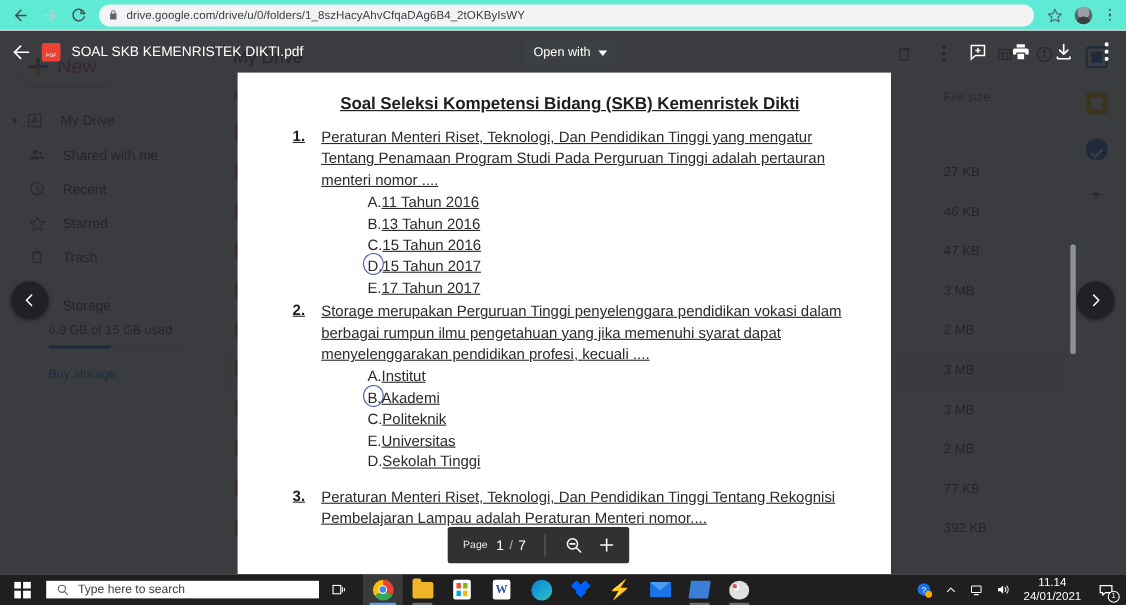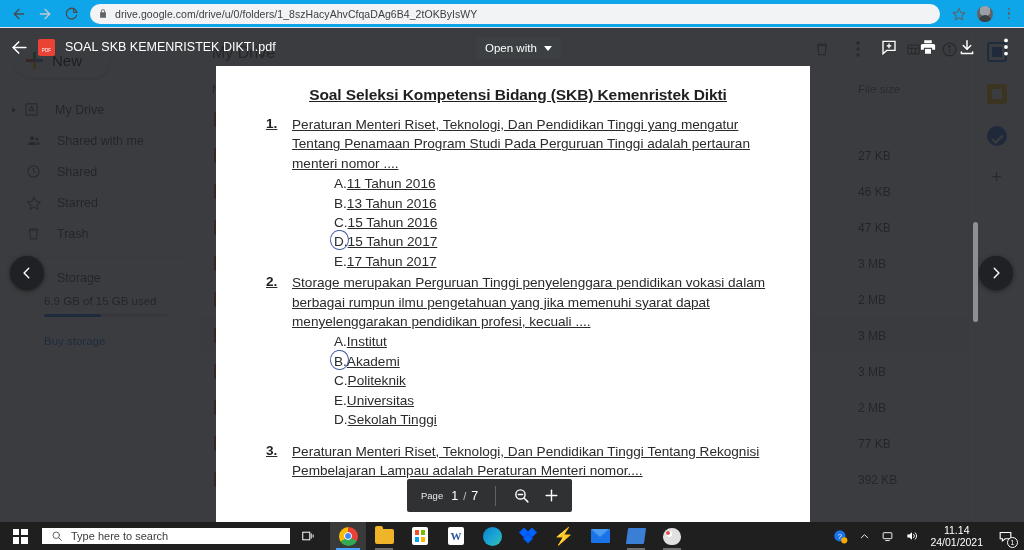--- a/index.html
+++ b/index.html
@@ -6,21 +6,21 @@
   html, body {
     width: 1024px; height: 550px; overflow: hidden;
     font-family: "Liberation Sans", sans-serif;
     background: #ffffff;
   }
   #root { position: relative; width: 1024px; height: 550px; }
 
   
   .chrome-bar {
     position: absolute; left: 0; top: 0; width: 1024px; height: 28px;
-    background: #0ea5e9; display: flex; align-items: center;
+    background: #5eead4; display: flex; align-items: center;
     border-bottom: 1px solid #e4e4e4;
   }
   .nav-btn {
     width: 26px; height: 26px; display: flex; align-items: center; justify-content: center;
     color: #5f6368; flex: none;
   }
   .nav-btn.back { margin-left: 6px; color:#4a4a4a; }
   .nav-btn.fwd { color: #c9c9c9; }
   .nav-btn.reload { color: #4a4a4a; }
   .omnibox {
@@ -56,21 +56,21 @@
     margin: 14px 0 0 14px; width: 96px; height: 36px; border-radius: 18px;
     background: #fff; box-shadow: 0 1px 3px rgba(60,64,67,.35);
     display: flex; align-items: center; gap: 9px; padding-left: 12px;
   }
   .plus-ico { width: 17px; height: 17px; position: relative; flex:none; }
   .plus-ico::before, .plus-ico::after {
     content: ""; position: absolute; background: #4285f4;
   }
   .plus-ico::before { left: 7px; top: 0; width: 3px; height: 17px; background: linear-gradient(#34a853 0 45%, #fbbc04 45% 100%); }
   .plus-ico::after { top: 7px; left: 0; width: 17px; height: 3px; background: linear-gradient(90deg,#ea4335 0 45%, #4285f4 45% 100%); }
-  .new-label { font-size: 15px; color: #000000; font-weight: 500; }
+  .new-label { font-size: 18px; color: #ec4899; font-weight: 500; }
   .side-item {
     height: 31px; display: flex; align-items: center; padding-left: 10px;
     gap: 14px; color: #3c4043; font-size: 12.5px;
   }
   .side-item .tri {
     width: 0; height: 0; border-left: 4px solid #5f6368;
     border-top: 3.5px solid transparent; border-bottom: 3.5px solid transparent;
     margin-left: 2px; margin-right: -8px; flex: none;
   }
   .side-ico { width: 19px; height: 19px; flex: none; color: #5f6368; display:flex; align-items:center; justify-content:center;}
@@ -373,21 +373,21 @@
         <span>Shared with me</span>
       </div>
 
       <div class="side-item" style="padding-left:24px">
         <span class="side-ico">
           <svg width="15" height="15" viewBox="0 0 24 24" fill="none" stroke="currentColor" stroke-width="1.8">
               <circle cx="12" cy="12" r="9"></circle>
               <polyline points="12 6.5 12 12 16 14"></polyline>
             </svg>
         </span>
-        <span>Shared</span>
+        <span>Recent</span>
       </div>
 
       <div class="side-item" style="padding-left:24px">
         <span class="side-ico">
           <svg width="16" height="16" viewBox="0 0 24 24" fill="none" stroke="currentColor" stroke-width="1.6" stroke-linejoin="round">
               <polygon points="12 3 14.9 9.3 21.6 10.1 16.6 14.7 18 21.3 12 18 6 21.3 7.4 14.7 2.4 10.1 9.1 9.3"></polygon>
             </svg>
         </span>
         <span>Starred</span>
       </div>

